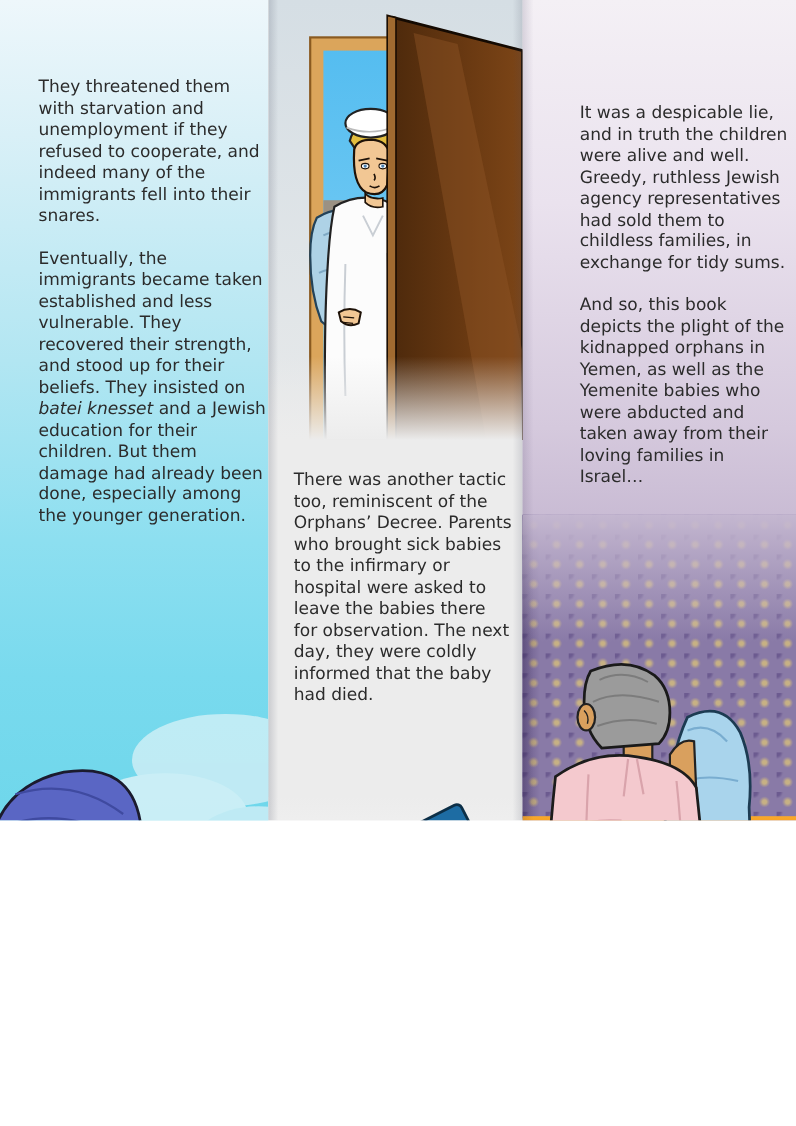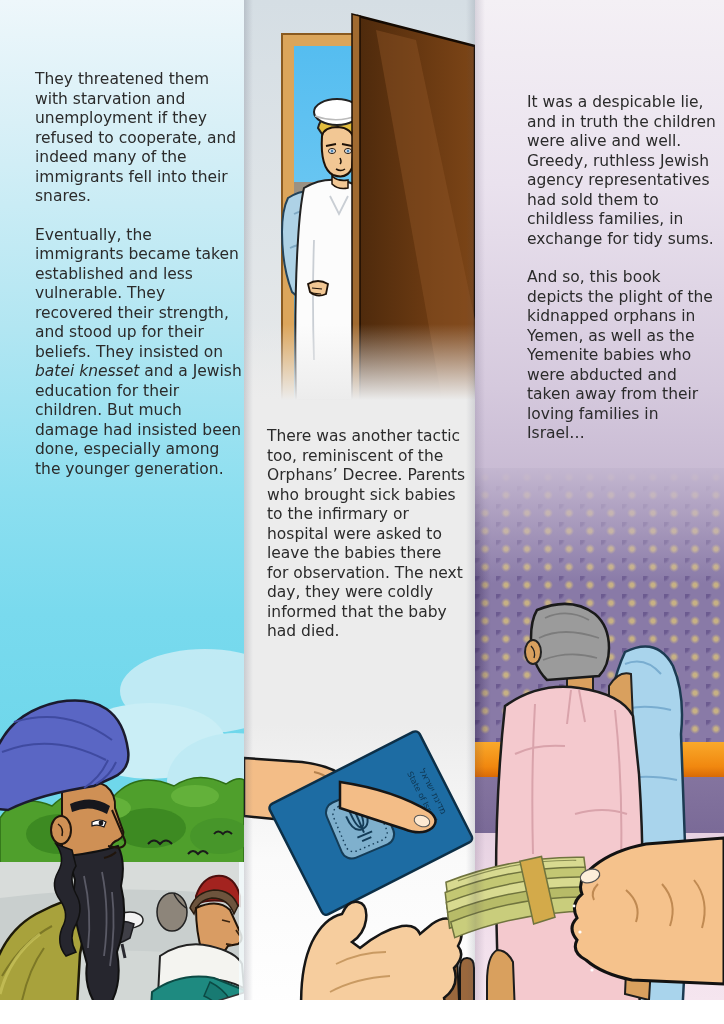--- a/index.html
+++ b/index.html
@@ -1,16 +1,16 @@
 <!DOCTYPE html>
 <html><head>
 <meta charset="utf-8">
 <style>
   html,body{margin:0;padding:0;background:#ffffff}
-  .page{position:relative;width:724px;height:1000px;overflow:hidden;
+  .page{position:relative;width:724px;height:746px;overflow:hidden;
         font-family:"DejaVu Sans",sans-serif;background:#fff}
   .col{position:absolute;top:0;height:1024px}
   .col-left{left:0;width:244px;
     background:linear-gradient(180deg,#eef7fb 0%,#d9f0f7 12%,#b2e6f2 32%,#8ddff0 48%,#79daee 60%,#6fd7eb 72%,#6fd7eb 100%)}
   .col-mid{left:244px;width:231px;background:#ececec}
   .col-right{left:475px;width:249px;
     background:linear-gradient(180deg,#f4f0f5 0%,#eae2ee 18%,#d5c9dd 38%,#c0b1cd 52%,#b4a4c3 64%,#ab9abc 74%)}
   .text-block{position:absolute;color:#2b2b2b;font-size:15.5px;line-height:1.26;z-index:3}
   .text-block p{margin:0 0 19px 0}
   .left-text{left:35px;top:70px;width:207px}
@@ -45,21 +45,21 @@
   i{font-style:italic}
 </style>
 </head>
 <body>
 
 <div class="page">
 
   <section class="col col-left">
     <div class="text-block left-text">
       <p>They threatened them with starvation and unemployment if they refused to cooperate, and indeed many of the immigrants fell into their snares.</p>
-      <p><span>Eventually, the immigrants became taken established and less vulnerable. They recovered their strength, and stood up for their beliefs. They insisted on </span><i>batei knesset</i><span> and a Jewish education for their children. But much damage had insisted been done, especially among the younger generation.</span></p>
+      <p><span>Eventually, the immigrants became taken established and less vulnerable. They recovered their strength, and stood up for their beliefs. They insisted on </span><i>batei knesset</i><span> and a Jewish education for their children. But them damage had already been done, especially among the younger generation.</span></p>
     </div>
 
     <svg class="scene-left" width="244" height="468" viewBox="0 0 244 468">
 
       <g opacity="0.85">
         <ellipse cx="205" cy="135" rx="85" ry="42" fill="#cdeef6"></ellipse>
         <ellipse cx="150" cy="185" rx="75" ry="38" fill="#daf3f8"></ellipse>
         <ellipse cx="235" cy="225" rx="68" ry="48" fill="#cdeef6"></ellipse>
       </g>
 

